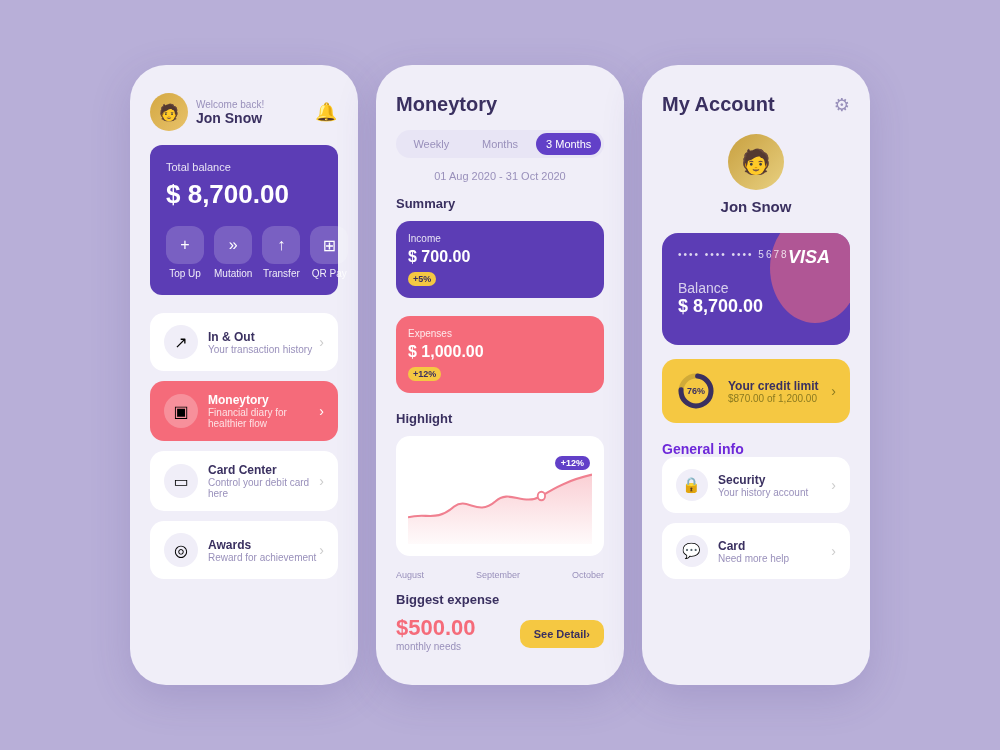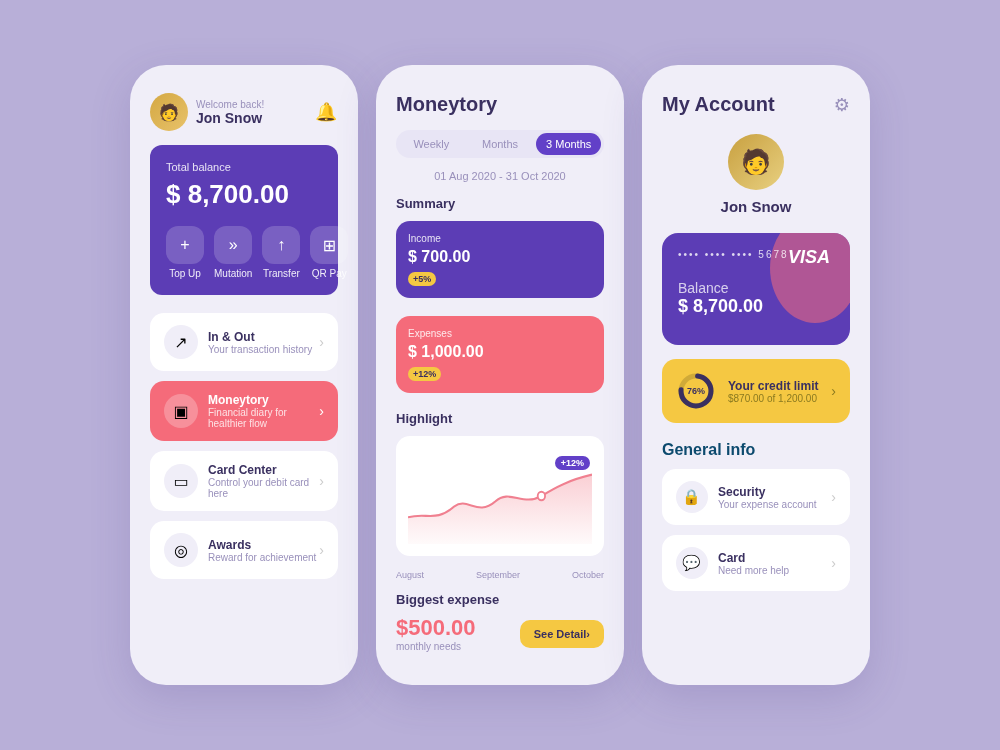--- a/index.html
+++ b/index.html
@@ -185,21 +185,21 @@
     .donut-wrap svg { width: 40px; height: 40px; }
     .donut-pct {
       position: absolute; inset: 0; display: flex; align-items: center; justify-content: center;
       font-size: 9px; font-weight: 700; color: #3a3060;
     }
     .credit-info { flex: 1; }
     .credit-title { font-size: 12px; font-weight: 700; color: #3a3060; }
     .credit-sub { font-size: 10px; color: #8b7a20; }
     .credit-arrow { font-size: 14px; color: #8b7a20; }
 
-    .general-info-title { font-size: 16px; font-weight: 700; color: #0c4a6e; margin-bottom: 10px; }
+    .general-info-title { font-size: 14px; font-weight: 700; color: #6d28d9; }
     .info-item {
       display: flex; align-items: center; background: #fff; border-radius: 14px;
       padding: 12px 14px; margin-bottom: 10px; cursor: pointer;
     }
     .info-icon-wrap {
       width: 32px; height: 32px; border-radius: 50%;
       background: #f0eef8; display: flex; align-items: center; justify-content: center;
       font-size: 15px; margin-right: 10px; flex-shrink: 0;
     }
     .info-text-wrap { flex: 1; }
@@ -383,21 +383,21 @@
     </div>
     <span class="credit-arrow">›</span>
   </div>
 
   <div class="general-info-title">General info</div>
 
   <div class="info-item">
     <div class="info-icon-wrap">🔒</div>
     <div class="info-text-wrap">
       <div class="info-title">Security</div>
-      <div class="info-sub">Your expense account</div>
+      <div class="info-sub">Your history account</div>
     </div>
     <span class="info-arrow">›</span>
   </div>
 
   <div class="info-item">
     <div class="info-icon-wrap">💬</div>
     <div class="info-text-wrap">
       <div class="info-title">Card</div>
       <div class="info-sub">Need more help</div>
     </div>

